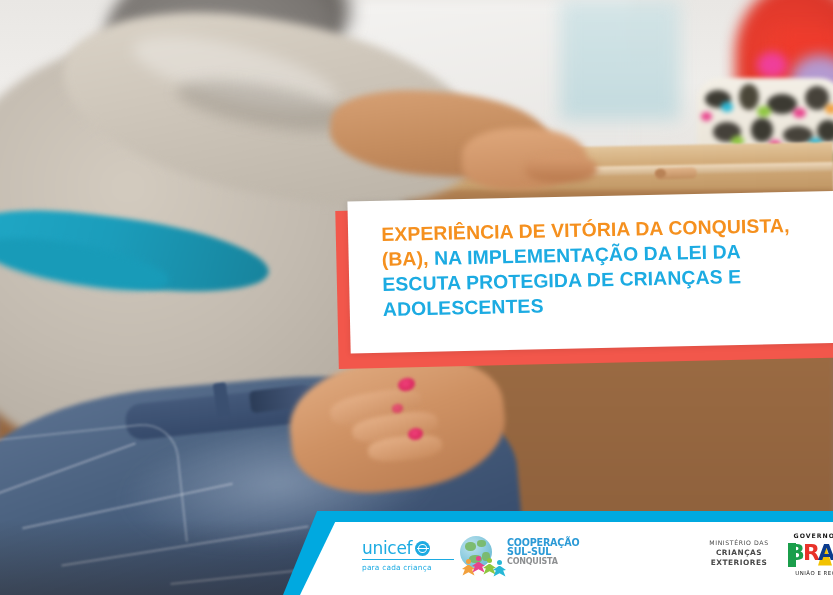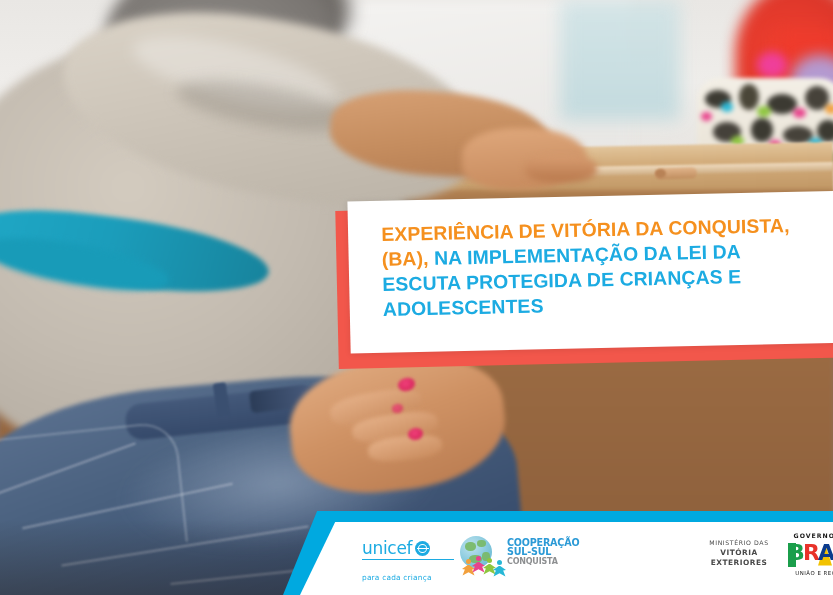--- a/index.html
+++ b/index.html
@@ -285,21 +285,21 @@
     content:"";position:absolute;left:3px;top:3.3px;
     width:9px;height:8.4px;border-radius:50%;
     border:1.1px solid #ffffff;box-sizing:border-box;
   }
   .unicef-emblem:after{
     content:"";position:absolute;left:1.5px;top:7px;
     width:12px;height:1px;background:#fff;
   }
   .unicef-rule{height:1.1px;background:#1CABE2;margin-top:2px;width:92px;}
   .unicef-tag{
-    font-size:7.4px;color:#1CABE2;margin-top:13px;letter-spacing:.2px;
+    font-size:7.4px;color:#1CABE2;margin-top:3px;letter-spacing:.2px;
     font-family:"DejaVu Sans",sans-serif;
   }
 
   
   .coop{position:absolute;left:160px;top:14px;width:120px;height:44px;}
   .globe{
     position:absolute;left:0;top:0;width:32px;height:32px;border-radius:50%;
     background:radial-gradient(circle at 35% 32%,#bfe3ef 0%,#8fcde0 45%,#5cb3cf 100%);
     overflow:hidden;
   }
@@ -496,21 +496,21 @@
       <div class="coop-text">
         <div>COOPERAÇÃO</div>
         <div>SUL-SUL</div>
         <div class="l3">CONQUISTA</div>
       </div>
     </div>
 
 
     <div class="mre">
       <div class="mre-l1">MINISTÉRIO DAS</div>
-      <div class="mre-l2">VITÓRIA</div>
+      <div class="mre-l2">CRIANÇAS</div>
       <div class="mre-l3">EXTERIORES</div>
     </div>
 
     <div class="gov">
       <div class="gov-top">GOVERNO FEDERAL</div>
       <div class="brasil">
         <div class="bshape" style="left:0px;top:1px;width:8px;height:24px;background:#1b9e4b;"></div>
         <div class="bl" style="left:0px;top:0px;color:#1b9e4b;">B</div>
         <div class="bl" style="left:15px;top:0px;color:#e8322a;">R</div>
         <div class="bshape" style="left:30px;top:2px;width:14px;height:22px;background:#f2c200;clip-path:polygon(50% 0%,100% 100%,0% 100%);"></div>

